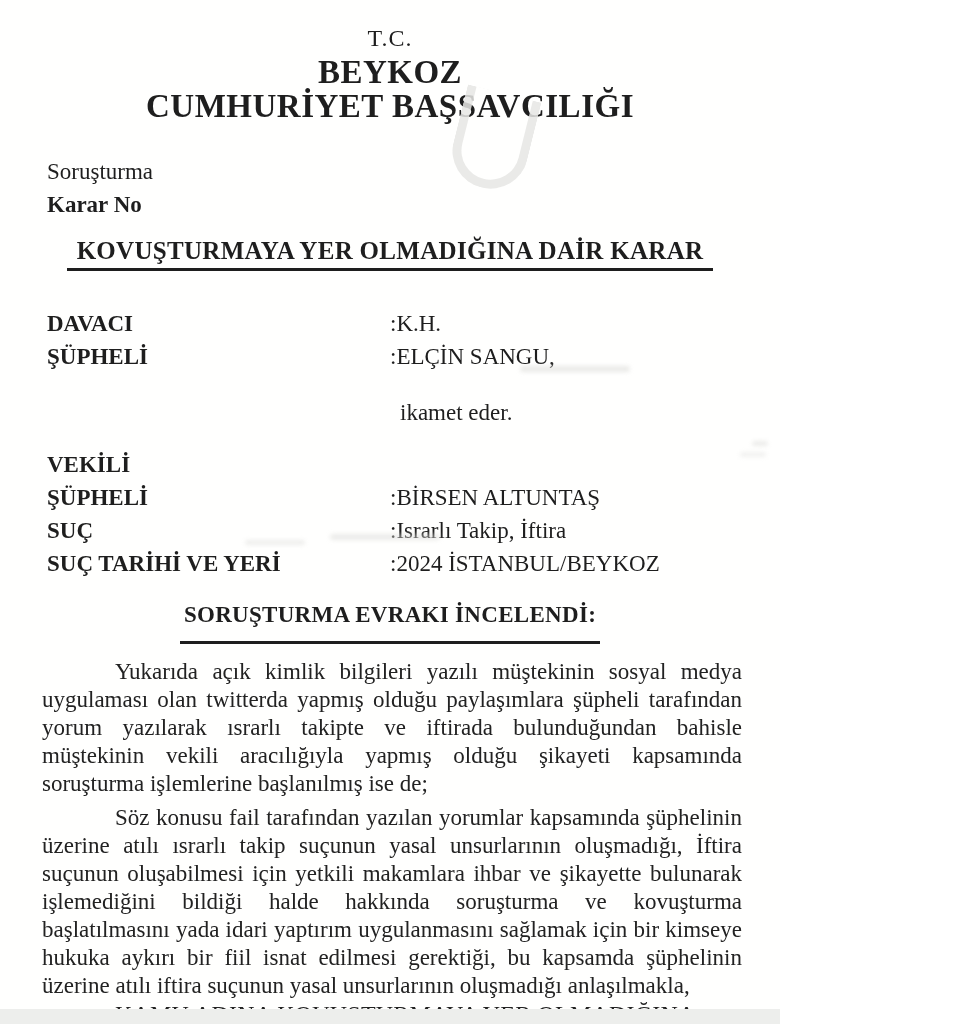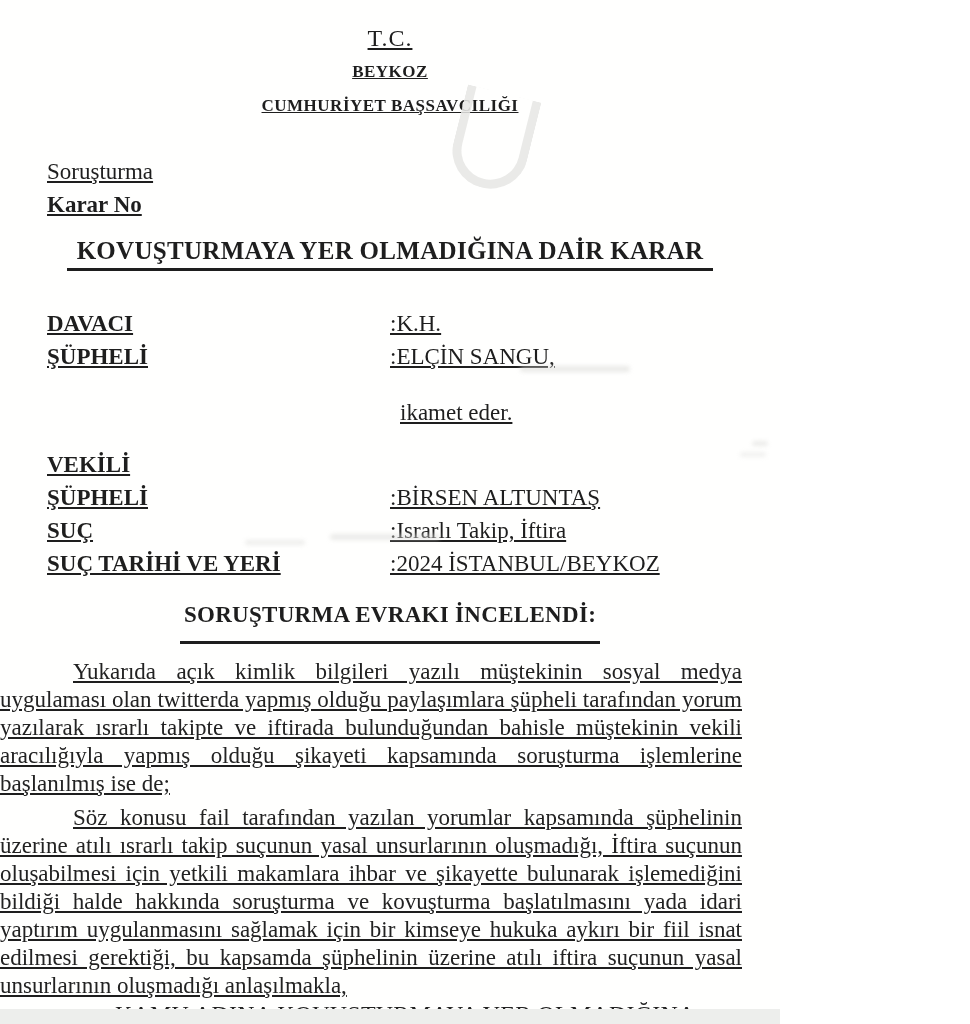--- a/index.html
+++ b/index.html
@@ -8,34 +8,33 @@
     background: #ffffff;
   }
   .doc {
     position: relative;
     width: 780px;
     height: 1024px;
     background: #fffffe;
     font-family: "Liberation Serif", "DejaVu Serif", serif;
     color: #1e1e1e;
     overflow: hidden;
-    text-decoration: underline;
   }
   
   .header {
     padding-top: 22px;
     text-align: center;
   }
   .header .tc {
     font-size: 24px;
     line-height: 33px;
     letter-spacing: 1px;
   }
   .header .office {
-    font-size: 17px;
+    font-size: 33px;
     font-weight: bold;
     line-height: 34px;
     letter-spacing: 0.5px;
   }
   
   .paperclip {
     position: absolute;
     left: 455px;
     top: 92px;
     width: 58px;
@@ -91,20 +90,21 @@
     font-weight: bold;
     letter-spacing: 0.3px;
   }
   .section-heading .underline {
     display: inline-block;
     border-bottom: 3px solid #1e1e1e;
     padding: 0 4px 13px 4px;
   }
   
   .body-text {
+    padding-left: 42px;
     padding-right: 38px;
   }
   .body-text p {
     margin: 0;
     font-size: 23px;
     line-height: 28px;
     text-align: justify;
     text-indent: 73px;
     color: #222222;
   }

